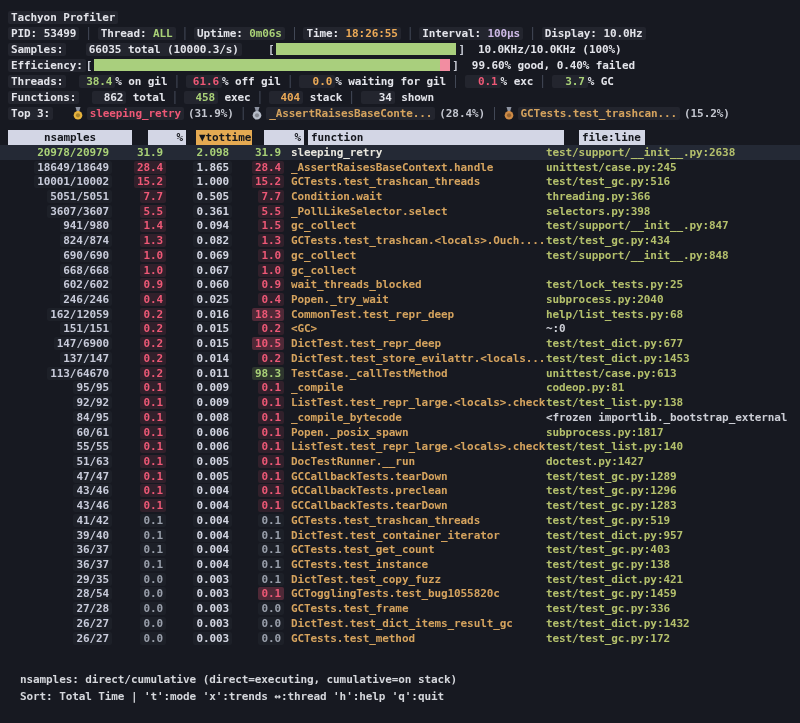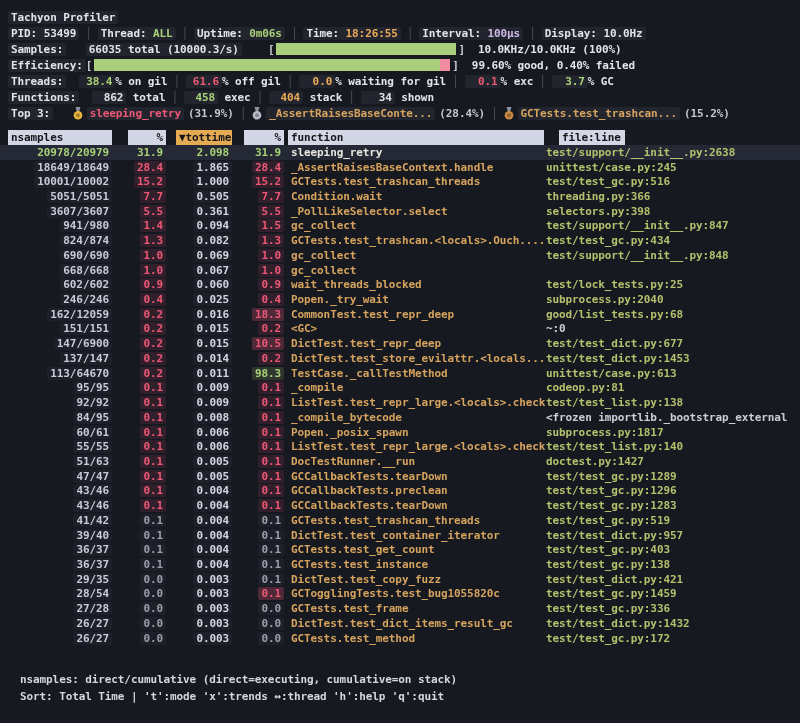--- a/index.html
+++ b/index.html
@@ -24,21 +24,21 @@
   #samples-bar{width:180px;}
   #eff-bar{width:356px;}
   .fill-good{background:var(--barGreen); height:12px;}
   .fill-bad{background:var(--barFail); height:12px;}
   .pct{color:#c3c6cf; margin-left:4px;}
   .medal-wrap{display:inline-flex; align-items:center; margin-right:4px;}
   
   .thead{display:flex; margin-top:9px; padding-left:8px; height:15px; align-items:center;}
   .hcell{background:var(--headbg); color:var(--headfg); height:15px; line-height:15px; padding:0 3px; white-space:pre;}
   .hsort{background:var(--sortbg);}
-  .hc1{width:104px; text-align:left;}
+  .hc1{width:124px; text-align:center;}
   .hc2{width:38px; margin-left:16px; text-align:right;}
   .hc3{width:56px; margin-left:10px; text-align:left;}
   .hc4{width:40px; margin-left:12px; text-align:right;}
   .hc5{width:256px; margin-left:4px; text-align:left;}
   .hc6{margin-left:15px; text-align:left; padding-right:4px;}
   .trow{display:flex; align-items:center; height:14.72px; padding-left:8px;}
   .trow.rsel{background:var(--rowsel);}
   .cell{display:block; white-space:pre;}
   .c1{width:104px; text-align:right;}
   .c2{width:38px; margin-left:16px; text-align:right;}
@@ -211,21 +211,21 @@
         <span class="cell c4"><span class="pv vr">0.4</span></span>
         <span class="cell c5"><span class="pv fn">Popen._try_wait</span></span>
         <span class="cell c6"><span class="pv fl">subprocess.py:2040</span></span>
       </div>
       <div class="trow">
         <span class="cell c1"><span class="pv v-ns">162/12059</span></span>
         <span class="cell c2"><span class="pv vr">0.2</span></span>
         <span class="cell c3"><span class="pv v-tt">0.016</span></span>
         <span class="cell c4"><span class="pv vrh">18.3</span></span>
         <span class="cell c5"><span class="pv fn">CommonTest.test_repr_deep</span></span>
-        <span class="cell c6"><span class="pv fl">good/list_tests.py:68</span></span>
+        <span class="cell c6"><span class="pv fl">help/list_tests.py:68</span></span>
       </div>
       <div class="trow">
         <span class="cell c1"><span class="pv v-ns">151/151</span></span>
         <span class="cell c2"><span class="pv vr">0.2</span></span>
         <span class="cell c3"><span class="pv v-tt">0.015</span></span>
         <span class="cell c4"><span class="pv vr">0.2</span></span>
         <span class="cell c5"><span class="pv fn">&lt;GC&gt;</span></span>
         <span class="cell c6"><span class="pv flplain">~:0</span></span>
       </div>
       <div class="trow">

